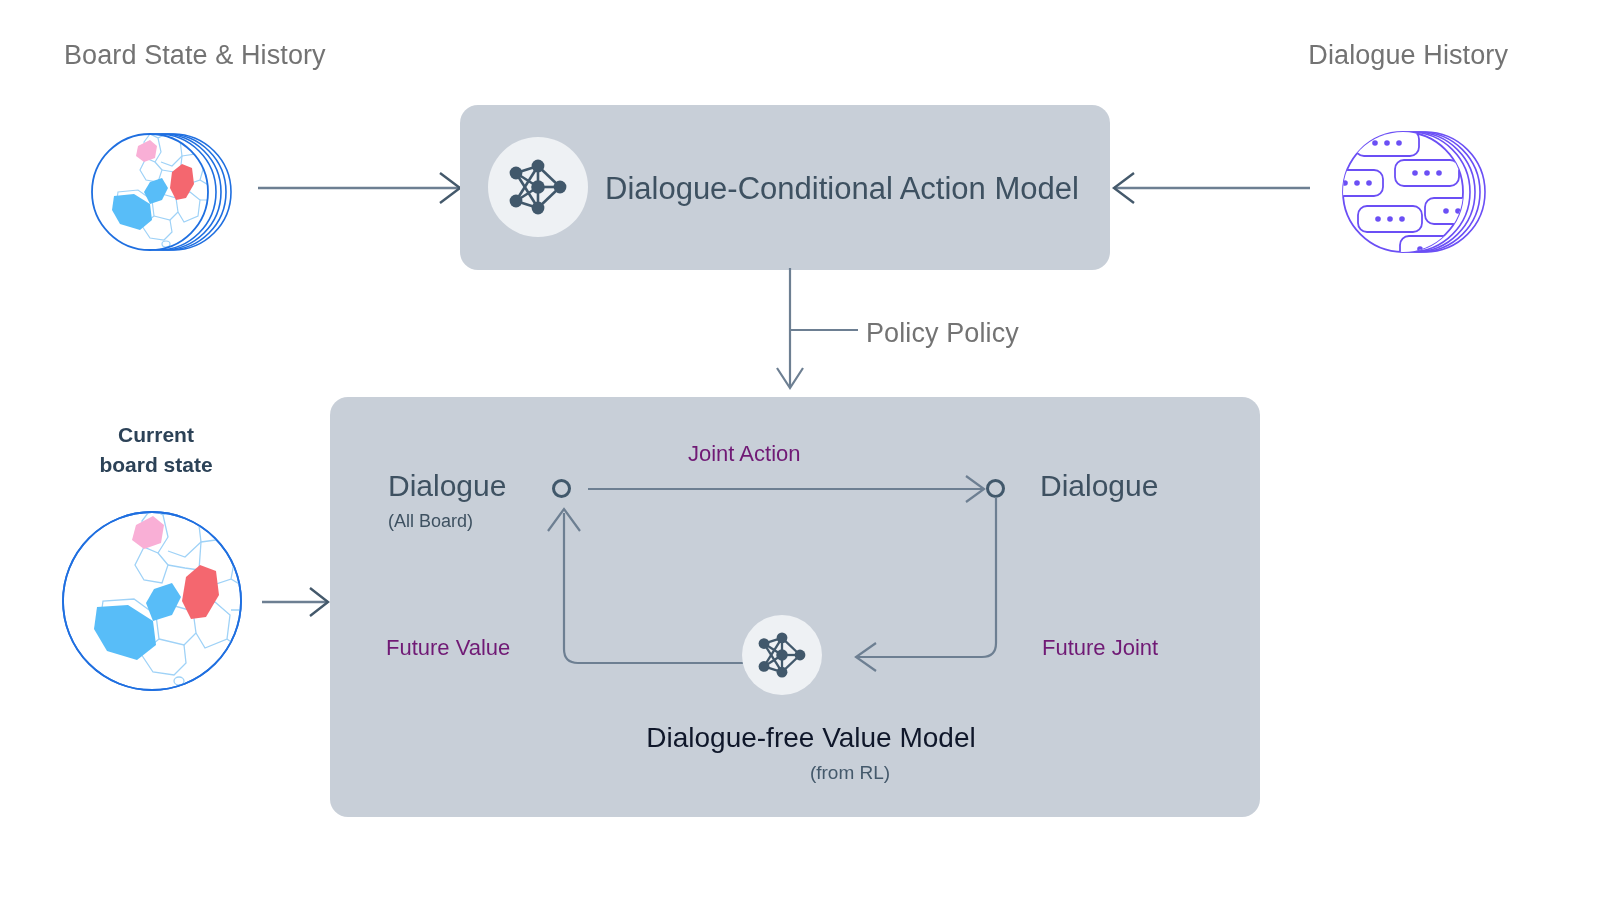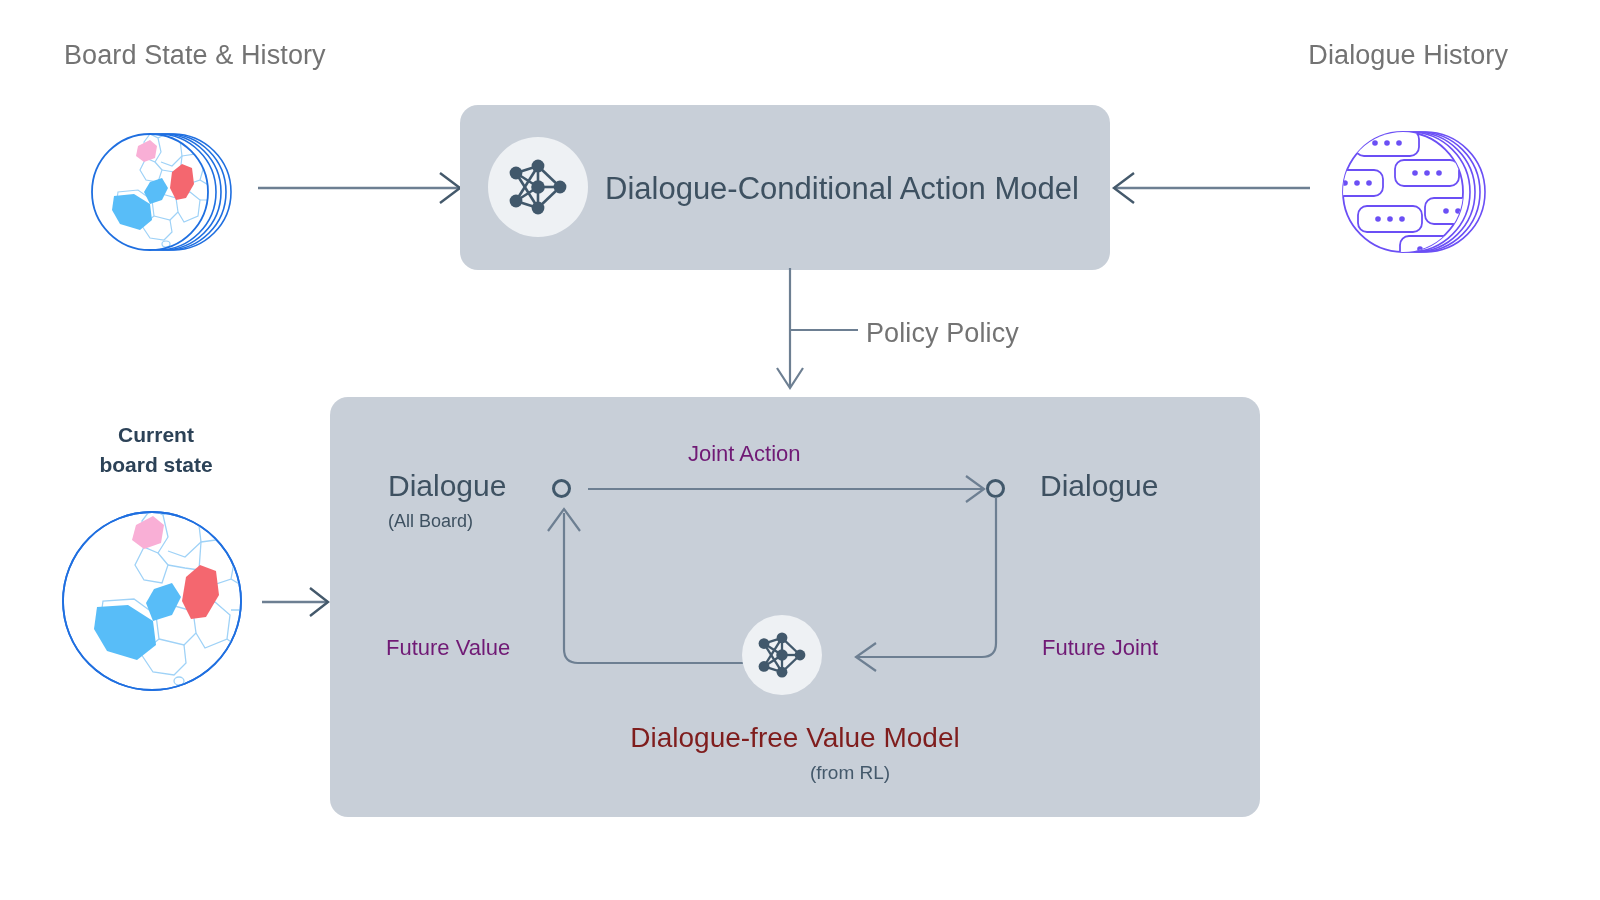--- a/index.html
+++ b/index.html
@@ -70,23 +70,24 @@
     color: #3e5161;
     white-space: nowrap;
   }
   .mid-label {
     font-size: 22px;
     color: #701a75;
     white-space: nowrap;
   }
   .vm-title {
     font-size: 28px;
-    color: #7f1d1d;
+    color: #0f172a;
     white-space: nowrap;
     text-align: center;
+    margin-left: 16px;
   }
   .vm-sub {
     font-size: 19px;
     color: #44596b;
     white-space: nowrap;
     text-align: center;
   }
   .node-ring {
     border: 3.5px solid #41586b;
     border-radius: 50%;

